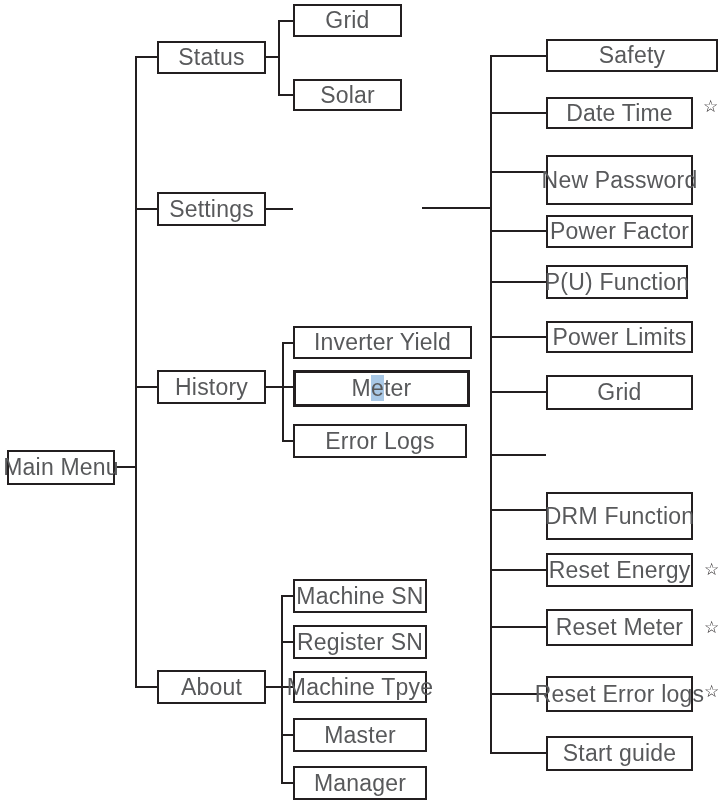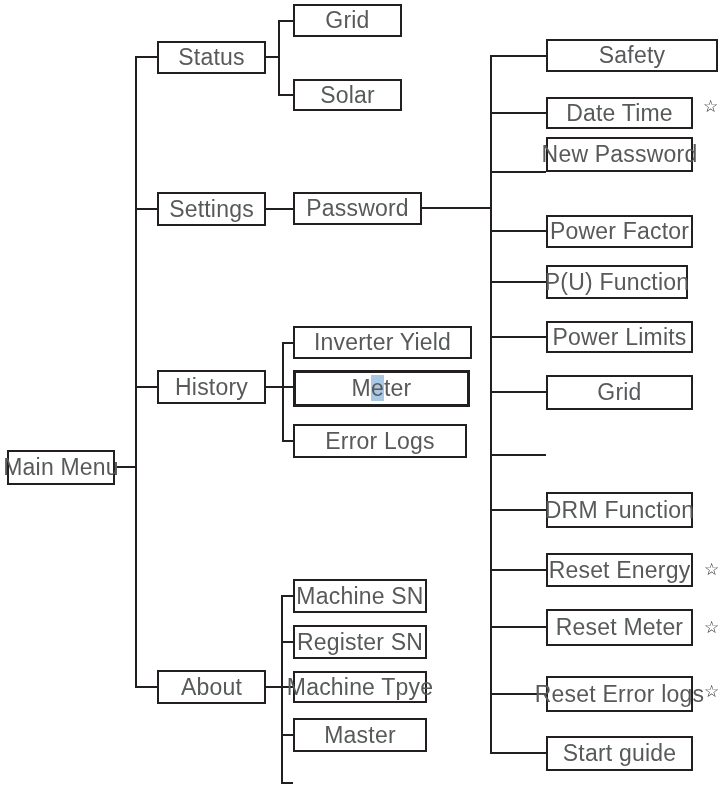--- a/index.html
+++ b/index.html
@@ -63,23 +63,20 @@
     <span class="lbl">About</span>
   </div>
 
   <div class="node" style="left:293px;top:4px;width:109px;height:33px">
     <span class="lbl">Grid</span>
   </div>
   <div class="node" style="left:293px;top:79px;width:109px;height:32px">
     <span class="lbl">Solar</span>
   </div>
 
-  <div class="node" style="left:293px;top:192px;width:129px;height:33px">
-    <span class="lbl">Password</span>
-  </div>
 
   <div class="node" style="left:293px;top:326px;width:179px;height:33px">
     <span class="lbl">Inverter Yield</span>
   </div>
   <div class="node thick" style="left:293px;top:370px;width:177px;height:37px">
     <span class="lbl"><span>M</span><span class="hl">e</span><span>ter</span></span>
   </div>
   <div class="node" style="left:293px;top:424px;width:174px;height:34px">
     <span class="lbl">Error Logs</span>
   </div>
@@ -89,43 +86,46 @@
   </div>
   <div class="node" style="left:293px;top:625px;width:134px;height:34px">
     <span class="lbl">Register SN</span>
   </div>
   <div class="node" style="left:293px;top:671px;width:134px;height:32px">
     <span class="lbl">Machine Tpye</span>
   </div>
   <div class="node" style="left:293px;top:718px;width:134px;height:34px">
     <span class="lbl">Master</span>
   </div>
+  <div class="node" style="left:293px;top:766px;width:134px;height:34px">
+    <span class="lbl">Manager</span>
+  </div>
 
   <div class="node" style="left:546px;top:39px;width:172px;height:33px">
     <span class="lbl">Safety</span>
   </div>
   <div class="node" style="left:546px;top:97px;width:147px;height:32px">
     <span class="lbl">Date Time</span>
   </div>
-  <div class="node" style="left:546px;top:137px;width:147px;height:35px">
+  <div class="node" style="left:546px;top:155px;width:147px;height:50px">
     <span class="lbl">New Password</span>
   </div>
   <div class="node" style="left:546px;top:215px;width:147px;height:33px">
     <span class="lbl">Power Factor</span>
   </div>
   <div class="node" style="left:546px;top:265px;width:142px;height:34px">
     <span class="lbl">P(U) Function</span>
   </div>
   <div class="node" style="left:546px;top:321px;width:147px;height:32px">
     <span class="lbl">Power Limits</span>
   </div>
   <div class="node" style="left:546px;top:375px;width:147px;height:35px">
     <span class="lbl">Grid</span>
   </div>
-  <div class="node" style="left:546px;top:492px;width:147px;height:36px">
+  <div class="node" style="left:546px;top:492px;width:147px;height:48px">
     <span class="lbl">DRM Function</span>
   </div>
   <div class="node" style="left:546px;top:553px;width:147px;height:34px">
     <span class="lbl">Reset Energy</span>
   </div>
   <div class="node" style="left:546px;top:609px;width:147px;height:37px">
     <span class="lbl">Reset Meter</span>
   </div>
   <div class="node" style="left:546px;top:676px;width:147px;height:36px">
     <span class="lbl">Reset Error logs</span>

